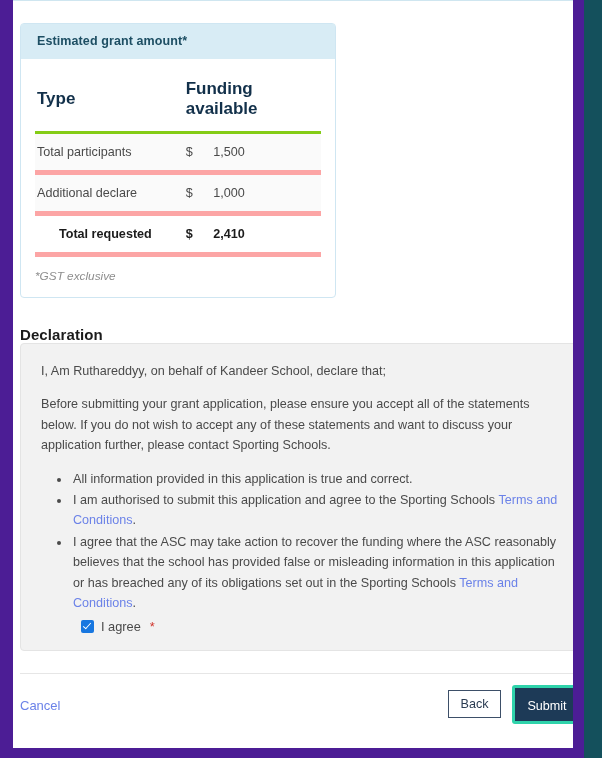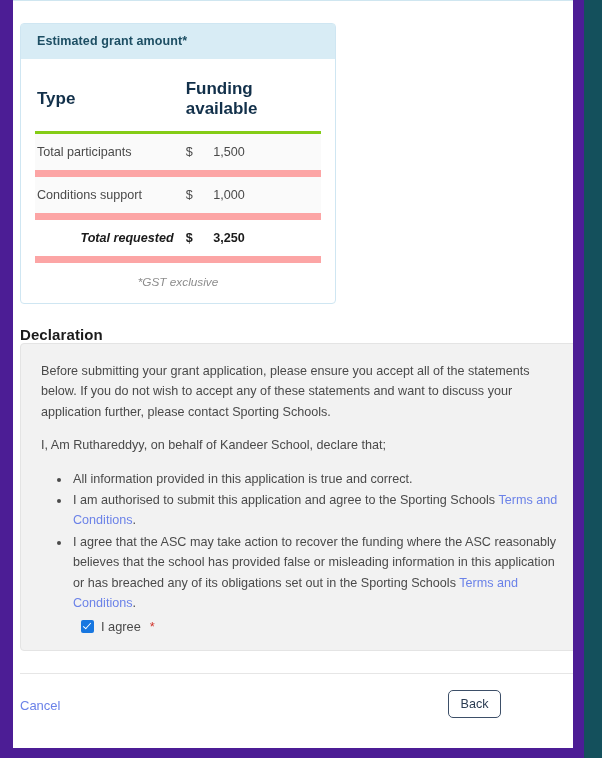--- a/index.html
+++ b/index.html
@@ -76,21 +76,21 @@
     text-align: left;
     font-size: 17px;
     font-weight: 700;
     color: #12304a;
     padding: 12px 2px 12px 2px;
     border-bottom: 3px solid #84cc16;
   }
   table.grant-table th.col-type { width: 52%; }
   table.grant-table td {
     padding: 11px 2px 11px 2px;
-    border-bottom: 7px solid #fca5a5;
+    border-bottom: 5px solid #fca5a5;
     color: #4a4a4a;
     font-size: 12.6px;
     vertical-align: middle;
   }
   table.grant-table tr.shade td {
     background: #fafafa;
   }
   td.amount {
     color: #4a4a4a;
     white-space: nowrap;
@@ -104,26 +104,25 @@
     width: 44px;
     text-align: right;
     margin-left: 2px;
   }
   tr.total-row td {
     font-weight: 700;
     color: #1b1b1b;
     background: #ffffff;
   }
   tr.total-row td.label {
-    text-align: right;
+    text-align: center;
     padding-right: 10px;
-    font-style: italic;
   }
   .gst-note {
-    text-align: center;
+    text-align: left;
     font-size: 11.8px;
     font-style: italic;
     color: #8d8d8d;
     padding-top: 12px;
   }
 
   
   .declaration-heading {
     position: absolute;
     left: 7px;
@@ -230,21 +229,21 @@
     text-decoration: none;
     cursor: pointer;
   }
   .btn-back {
     position: absolute;
     right: 81px;
     top: 3px;
     width: 53px;
     height: 28px;
     border: 1px solid #3d4f68;
-    border-radius: 5px;
+    border-radius: 0;
     background: #ffffff;
     color: #2b3c52;
     font-size: 12.6px;
     font-family: "Liberation Sans", sans-serif;
     cursor: pointer;
     line-height: 26px;
     text-align: center;
     padding: 0;
     box-sizing: border-box;
   }
@@ -295,42 +294,42 @@
               </tr>
             </thead>
             <tbody>
               <tr class="shade">
                 <td>Total participants</td>
                 <td class="amount">
                   <span class="cur">$</span><span class="num">1,500</span>
                 </td>
               </tr>
               <tr class="shade">
-                <td>Conditions support</td>
+                <td>Additional declare</td>
                 <td class="amount">
                   <span class="cur">$</span><span class="num">1,000</span>
                 </td>
               </tr>
               <tr class="total-row">
                 <td class="label">Total requested</td>
                 <td class="amount">
-                  <span class="cur">$</span><span class="num">3,250</span>
+                  <span class="cur">$</span><span class="num">2,410</span>
                 </td>
               </tr>
             </tbody>
           </table>
           <div class="gst-note">*GST exclusive</div>
         </div>
       </section>
 
       <h2 class="declaration-heading">Declaration</h2>
 
       <section class="declaration-card">
+        <p>I, Am Ruthareddyy, on behalf of Kandeer School, declare that;</p>
         <p>Before submitting your grant application, please ensure you accept all of the statements below. If you do not wish to accept any of these statements and want to discuss your application further, please contact Sporting Schools.</p>
-        <p>I, Am Ruthareddyy, on behalf of Kandeer School, declare that;</p>
 
         <ul>
           <li>
             <span>All information provided in this application is true and correct.</span>
           </li>
           <li>
             <span>I am authorised to submit this application and agree to the Sporting Schools </span><a class="tc-link" href="#">Terms and Conditions</a><span>.</span>
           </li>
           <li>
             <span>I agree that the ASC may take action to recover the funding where the ASC reasonably believes that the school has provided false or misleading information in this application or has breached any of its obligations set out in the Sporting Schools </span><a class="tc-link" href="#">Terms and Conditions</a><span>.</span>
@@ -341,17 +340,20 @@
           <span class="cbox"></span>
           <span class="agree-label">I agree</span>
           <span class="req-star">*</span>
         </div>
       </section>
 
       <div class="footer-divider"></div>
       <div class="footer-bar">
         <a class="cancel-link" href="#">Cancel</a>
         <button class="btn-back">Back</button>
+        <div class="submit-wrap">
+          <button class="btn-submit">Submit</button>
+        </div>
       </div>
 
     </div>
   </div>
 </div>
 
 </body></html>

